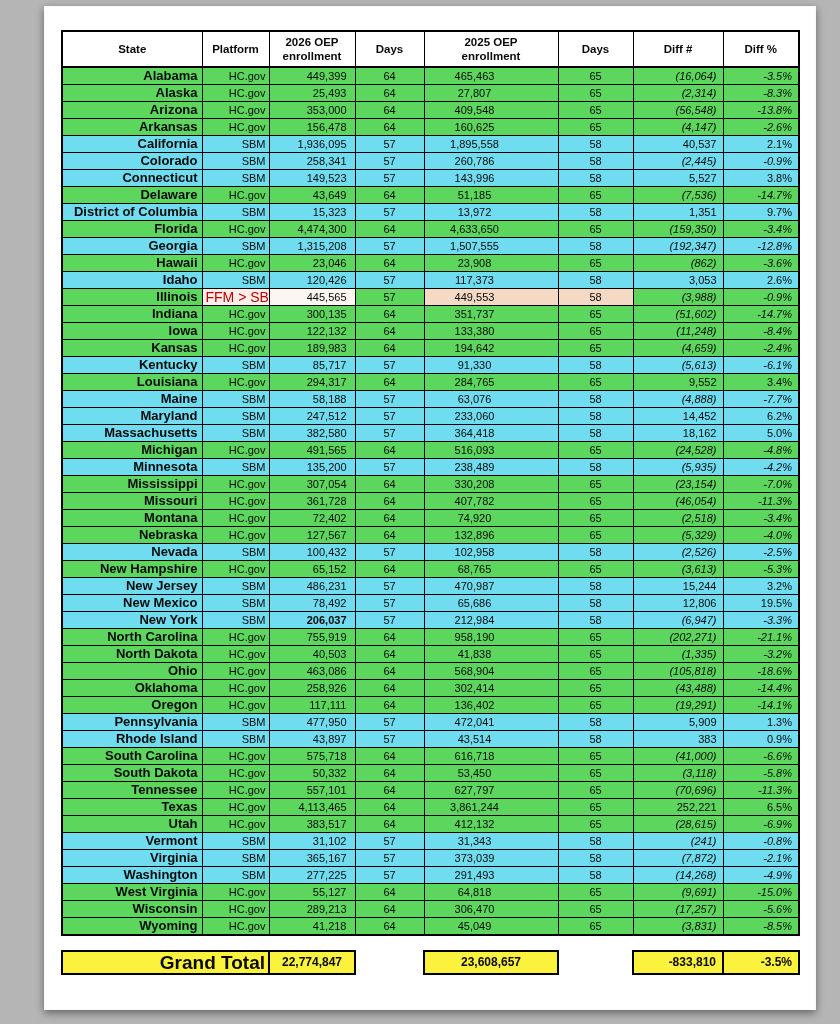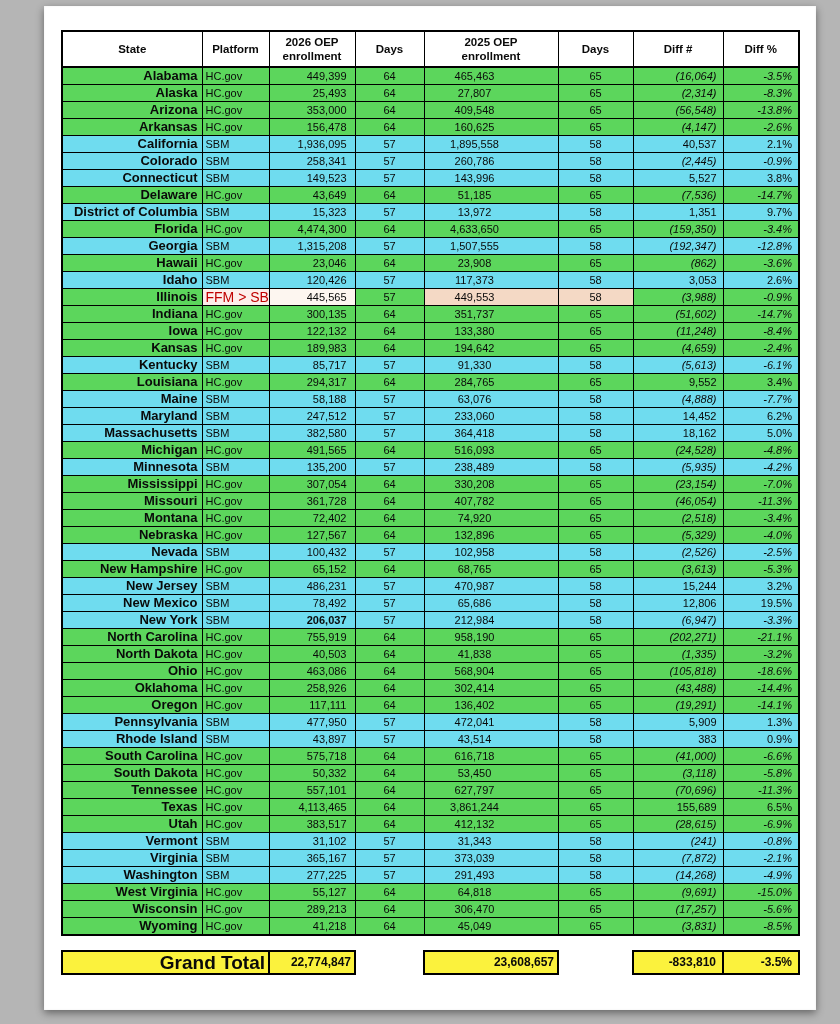--- a/index.html
+++ b/index.html
@@ -22,41 +22,41 @@
     background:#fff;border:1px solid var(--border,#000);border-bottom:2px solid var(--border,#000);
     font-size:11.5px;font-weight:bold;text-align:center;vertical-align:middle;
     height:34px;white-space:pre-line;line-height:14px;padding:0 2px;
   }
   tbody td{
     border:1px solid var(--border,#000);
     height:16px;line-height:16px;font-size:11px;padding:0 3px;
     vertical-align:middle;
   }
   td.state{font-weight:bold;text-align:right;padding-right:4px;font-size:13px;}
-  td.platform{text-align:left;}
+  td.platform{text-align:right;}
   td.num26{text-align:right;padding-right:8px;}
   td.days{text-align:center;}
   td.num25{text-align:center;padding-right:36px;}
   td.diff{text-align:right;padding-right:6px;}
   td.pct{text-align:right;padding-right:6px;}
   td.neg{font-style:italic;}
   td.bold{font-weight:bold;}
   .row-hc td{background:var(--hc,#5cd65c);}
   .row-sbm td{background:var(--sbm,#6fdcef);}
   .row-il td{background:var(--hc,#5cd65c);}
   .row-il td.platform{background:var(--il-plat-bg,#fdeeea);color:var(--il-plat-text,#c00000);font-size:14px;}
   .row-il td.num26{background:var(--il-e26-bg,#fdf6f0);}
   .row-il td:nth-child(5),.row-il td:nth-child(6){background:var(--il-peach,#f4d9c5);}
   table.total{margin-top:14px;}
   table.total td{
     height:19px;line-height:19px;font-size:12px;font-weight:bold;
     background:var(--total,#fbf23d);border:2px solid var(--border,#000);padding:1px 3px;
   }
   table.total td.gt-label{text-align:right;font-size:19px;}
-  table.total td.c{text-align:right;margin-left:38px;}
+  table.total td.c{text-align:center;margin-left:38px;}
   table.total td.r{text-align:right;padding-right:6px;}
   table.total td.gt-empty{background:transparent;border:none;}
 </style>
 </head>
 <body>
 
 <div class="page">
   <div class="sheet">
 
     <table class="main">
@@ -515,21 +515,21 @@
             <td class="diff neg">(70,696)</td>
             <td class="pct neg">-11.3%</td>
           </tr>
           <tr class="row-hc">
             <td class="state">Texas</td>
             <td class="platform">HC.gov</td>
             <td class="num26">4,113,465</td>
             <td class="days">64</td>
             <td class="num25">3,861,244</td>
             <td class="days">65</td>
-            <td class="diff">155,689</td>
+            <td class="diff">252,221</td>
             <td class="pct">6.5%</td>
           </tr>
           <tr class="row-hc">
             <td class="state">Utah</td>
             <td class="platform">HC.gov</td>
             <td class="num26">383,517</td>
             <td class="days">64</td>
             <td class="num25">412,132</td>
             <td class="days">65</td>
             <td class="diff neg">(28,615)</td>

